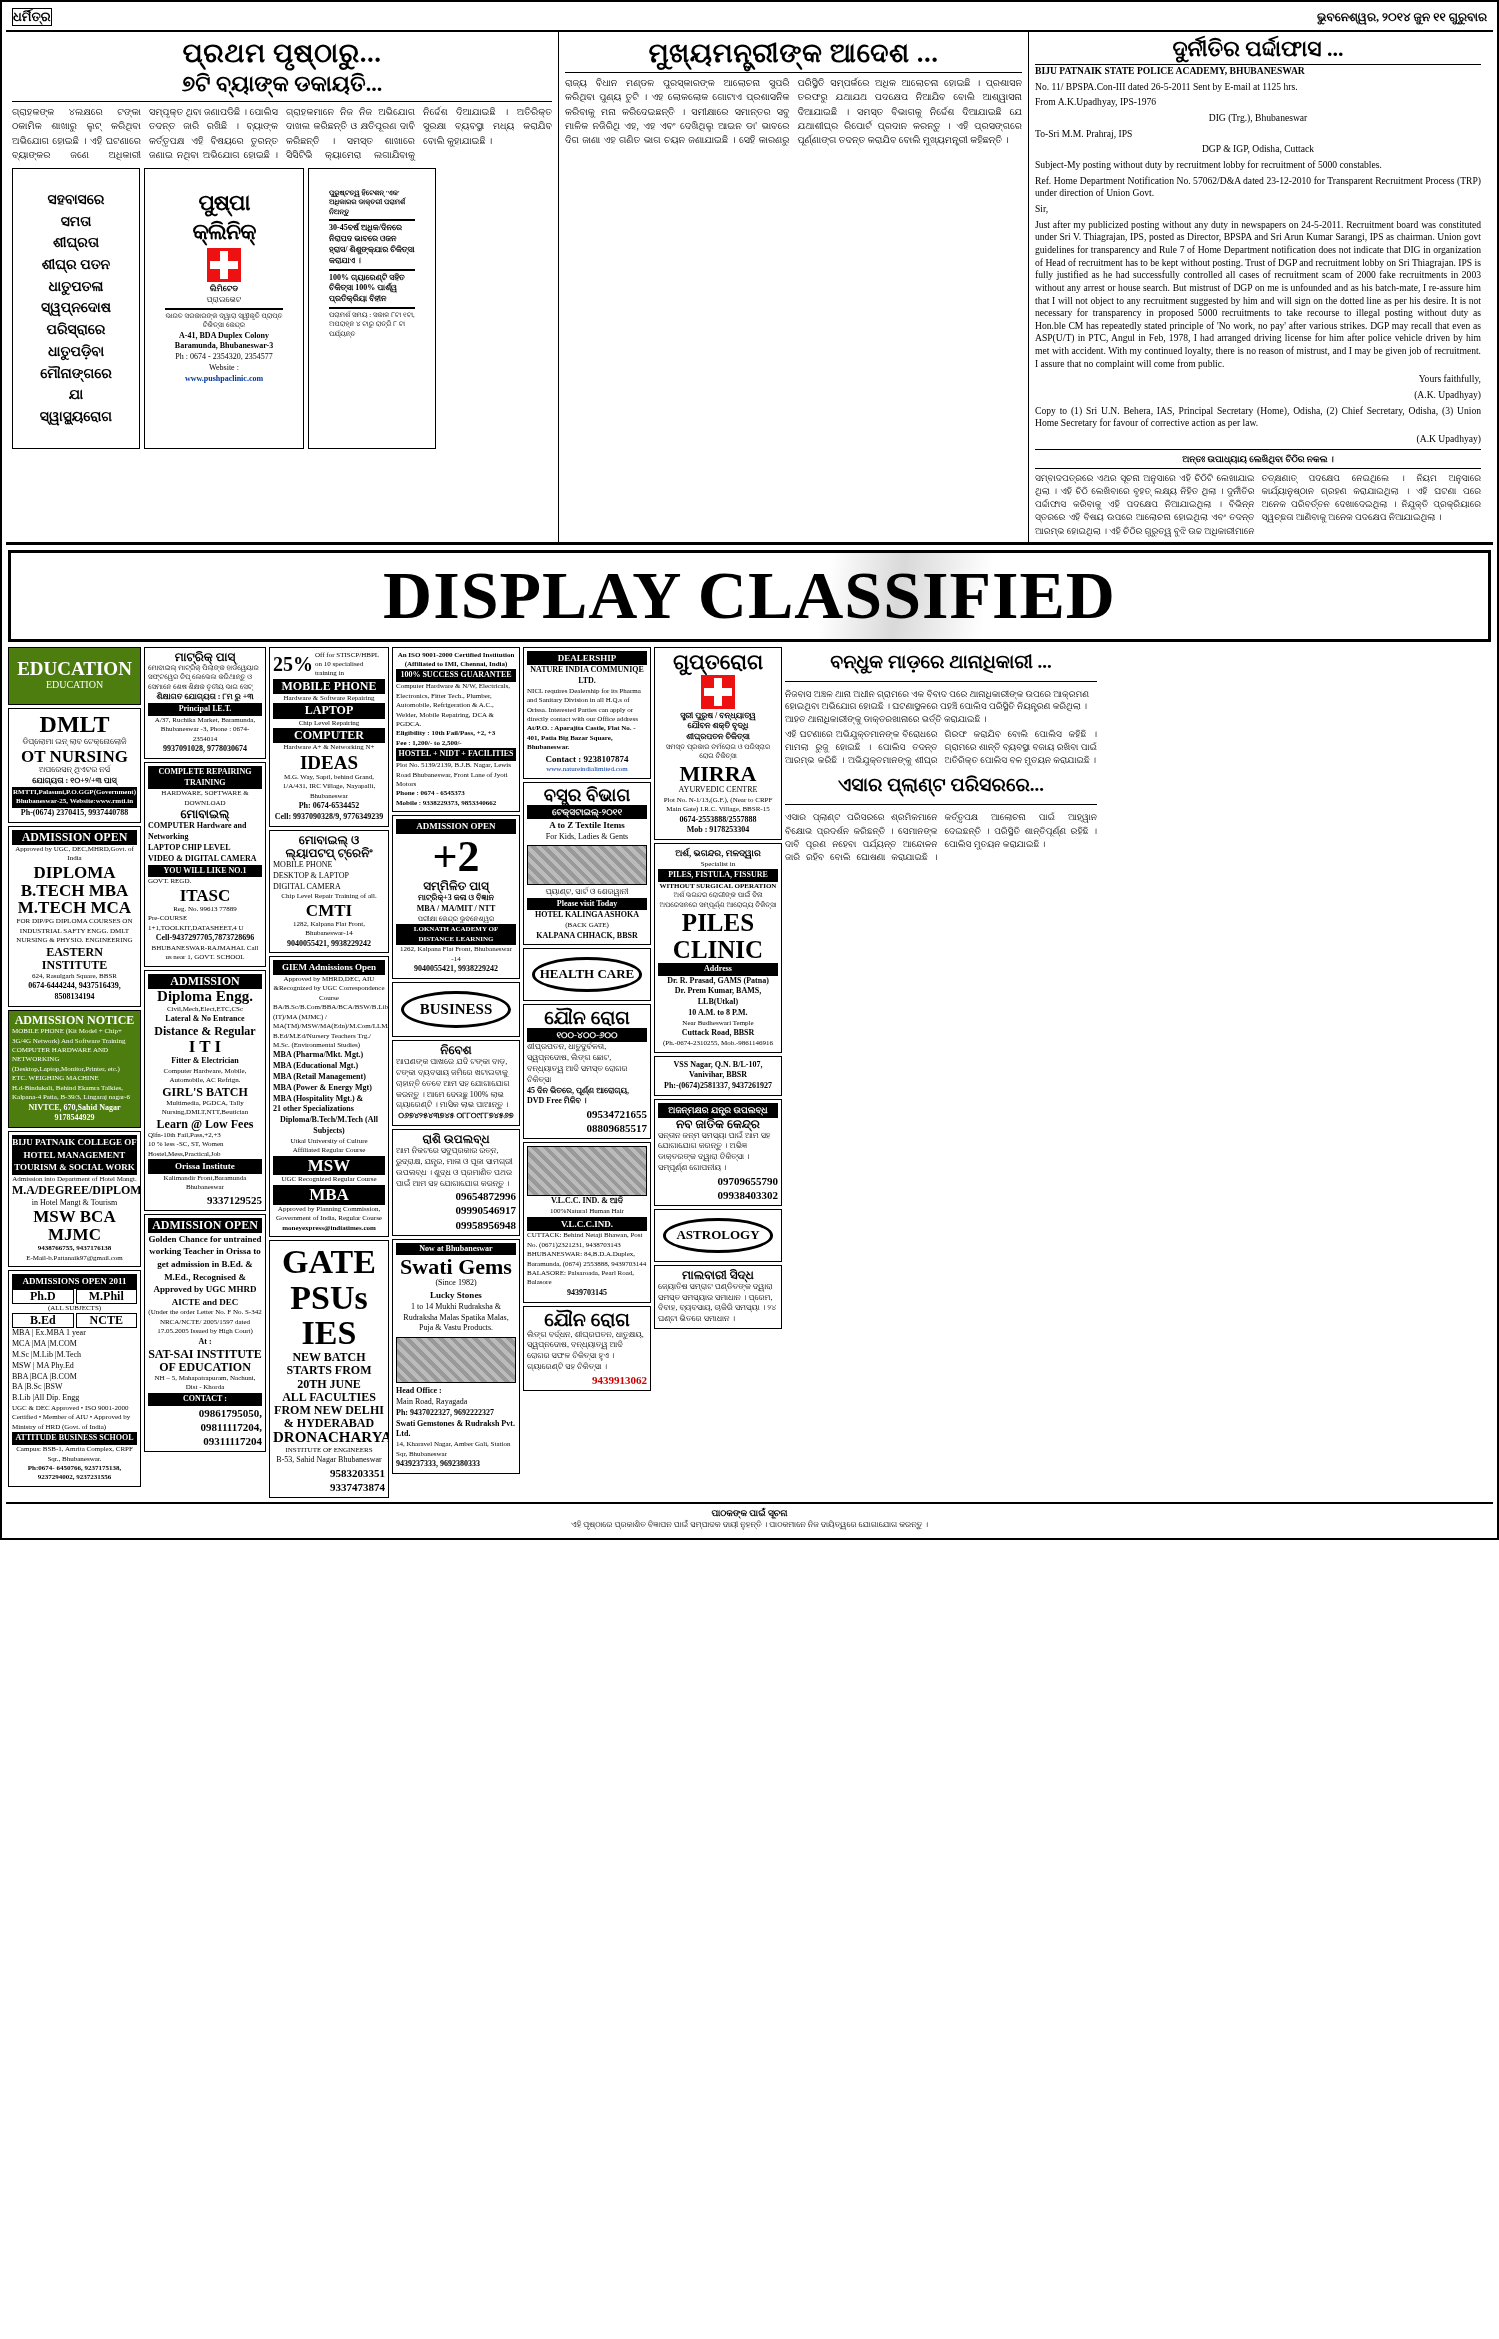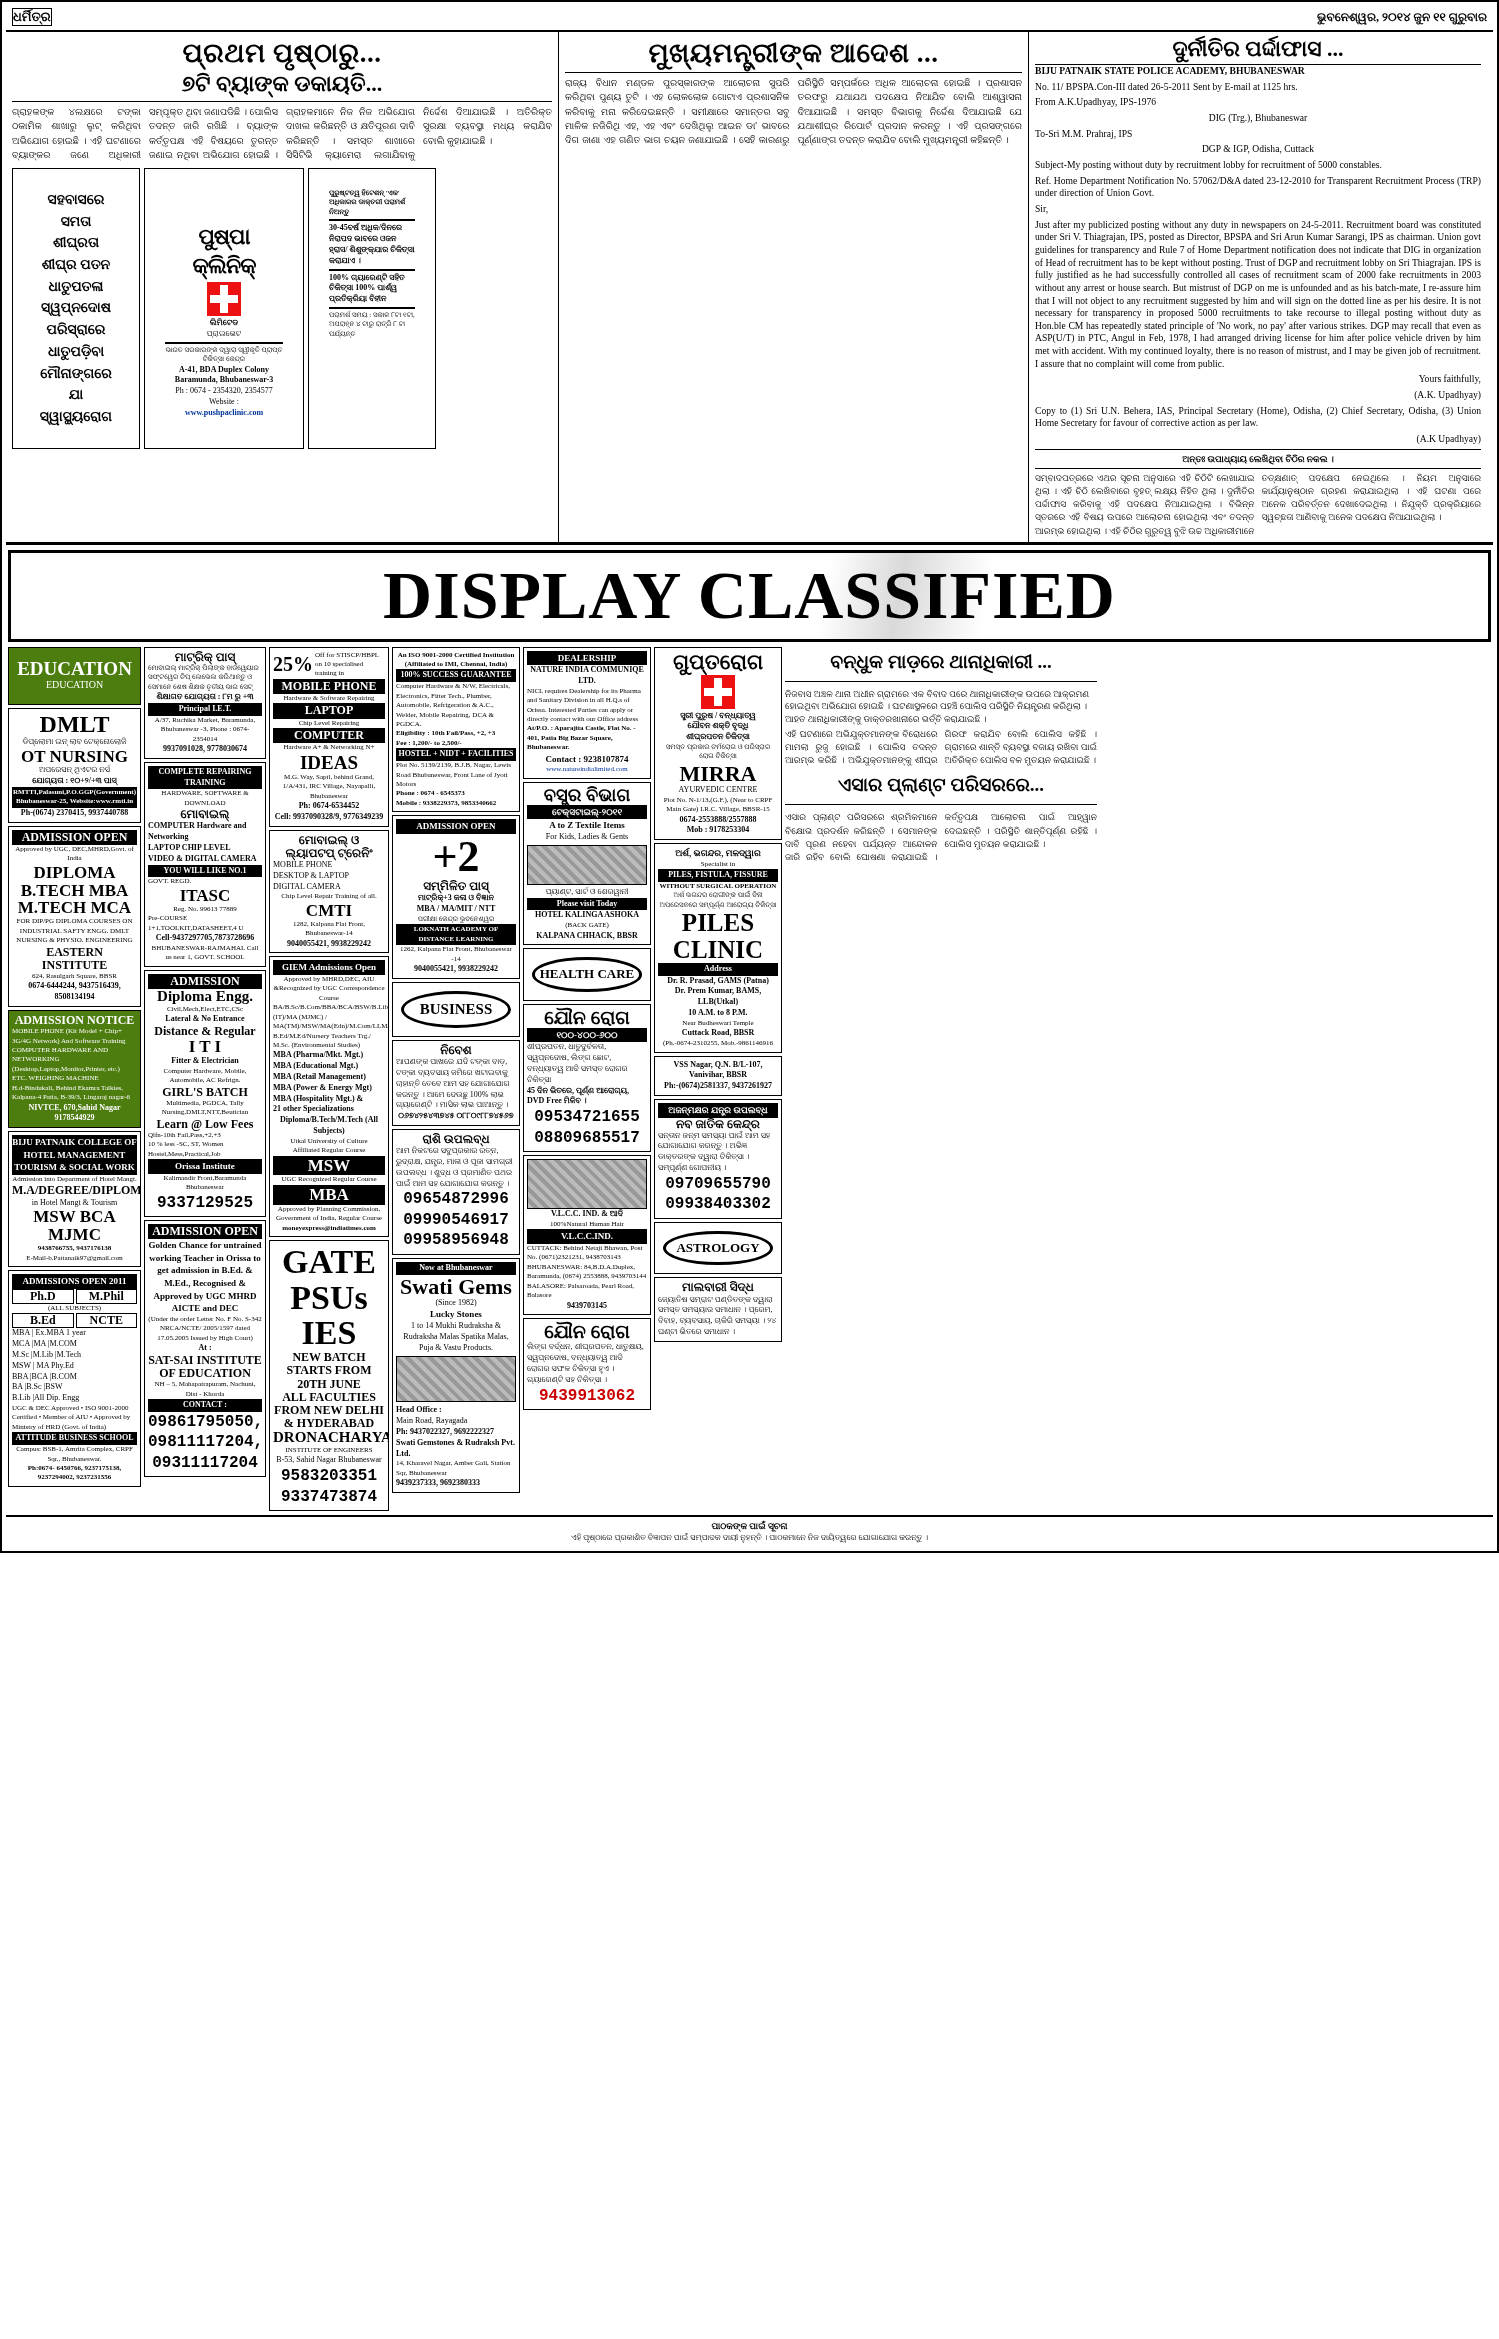--- a/index.html
+++ b/index.html
@@ -88,21 +88,20 @@
     line-height: 1.55;
   }
   .pushpa {
     width: 160px;
     text-align: center;
   }
   .pushpa .brand {
     font-size: 22px;
     font-weight: bold;
     letter-spacing: -1px;
-    margin-top: 34px;
   }
   .cross {
     width: 34px; height: 34px;
     background: #e11;
     position: relative;
     margin: 2px auto;
   }
   .cross:before, .cross:after {
     content: ""; position: absolute; background: #fff;
   }
@@ -153,21 +152,21 @@
 
   .ad {
     border: 1px solid #000;
     padding: 3px;
     font-size: 8px;
     line-height: 1.28;
     overflow: hidden;
   }
   .ad .big { font-size: 17px; font-weight: bold; text-align: center; line-height: 1.05; }
   .ad .med { font-size: 12px; font-weight: bold; text-align: center; line-height: 1.1; }
-  .ad .phone { font-weight: bold; text-align: center; font-size: 16px; font-family: Liberation Mono, monospace; }
+  .ad .phone { font-weight: bold; text-align: right; font-size: 11px; }
   .inv { background: #4d7c0f; color: #fff; }
   .bar { background:#000; color:#fff; text-align:center; font-weight:bold; padding:1px 0; }
   .oval {
     border: 3px solid #000; border-radius: 50%;
     padding: 6px 2px; text-align: center; font-weight: bold;
   }
   .redtxt { color: #c00; }
   .bluetxt { color: #039; }
   .imgph {
     background: repeating-linear-gradient(45deg,#bbb,#bbb 4px,#999 4px,#999 8px);

